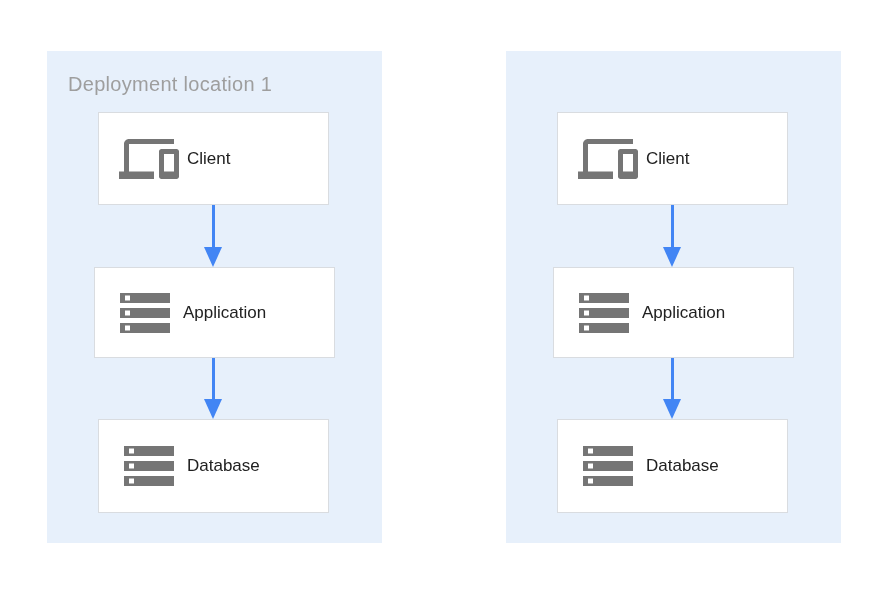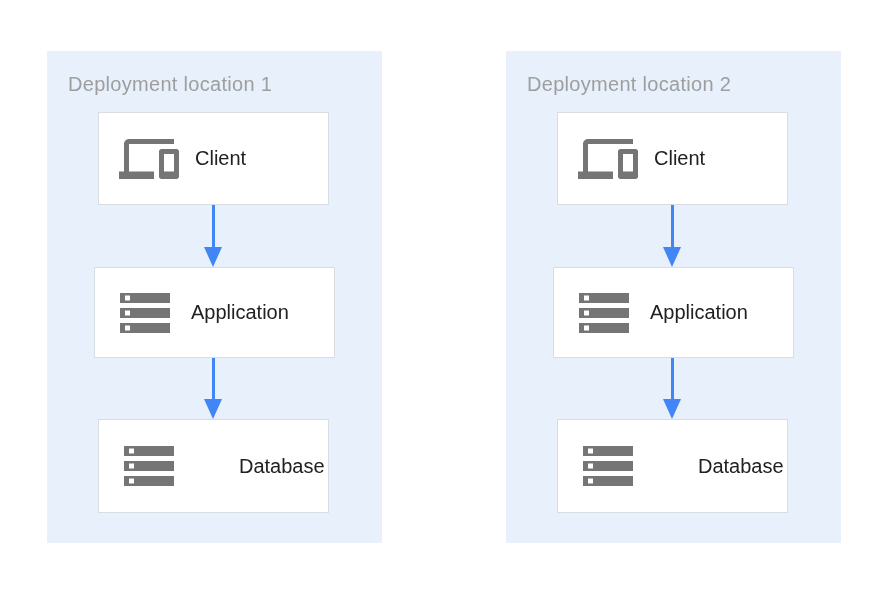--- a/index.html
+++ b/index.html
@@ -46,34 +46,34 @@
   }
   .node {
     position: absolute;
     background: #ffffff;
     border: 1px solid var(--box-border);
     display: flex;
     align-items: center;
   }
   .node-client      { left: 51px; top: 61px;  width: 231px; height: 93px; }
   .node-application { left: 47px; top: 216px; width: 241px; height: 91px; }
-  .node-database    { left: 51px; top: 368px; width: 231px; height: 94px; gap: 44px; }
+  .node-database    { left: 51px; top: 368px; width: 231px; height: 94px; }
   .node .icon {
     margin-left: 20px;
     width: 60px;
     height: 60px;
     display: flex;
     align-items: center;
     justify-content: center;
     flex: 0 0 auto;
   }
   .node .icon svg { display: block; fill: var(--icon-color); }
   .node .label {
-    margin-left: 16px;
-    font-size: 20px;
+    margin-left: 8px;
+    font-size: 17px;
     color: var(--label-color);
     white-space: nowrap;
   }
   .arrow {
     position: absolute;
     width: 18px;
     display: flex;
     flex-direction: column;
     align-items: center;
   }
@@ -133,21 +133,20 @@
       <span class="icon">
         <svg viewBox="0 0 24 24" width="60" height="60" aria-hidden="true">
           <path d="M2 20h20v-4H2v4zm2-3h2v2H4v-2zM2 4v4h20V4H2zm4 3H4V5h2v2zm-4 7h20v-4H2v4zm2-3h2v2H4v-2z"></path>
         </svg>
       </span>
       <span class="label">Database</span>
     </div>
   </section>
 
   <section class="panel panel-2">
-    <h2 class="panel-title">Deployment location 2</h2>
 
     <div class="node node-client">
       <span class="icon">
         <svg viewBox="0 0 24 24" width="60" height="60" aria-hidden="true">
           <path d="M4 6h18V4H4c-1.1 0-2 .9-2 2v11H0v3h14v-3H4V6zm19 2h-6c-.55 0-1 .45-1 1v10c0 .55.45 1 1 1h6c.55 0 1-.45 1-1V9c0-.55-.45-1-1-1zm-1 9h-4v-7h4v7z"></path>
         </svg>
       </span>
       <span class="label">Client</span>
     </div>
 

